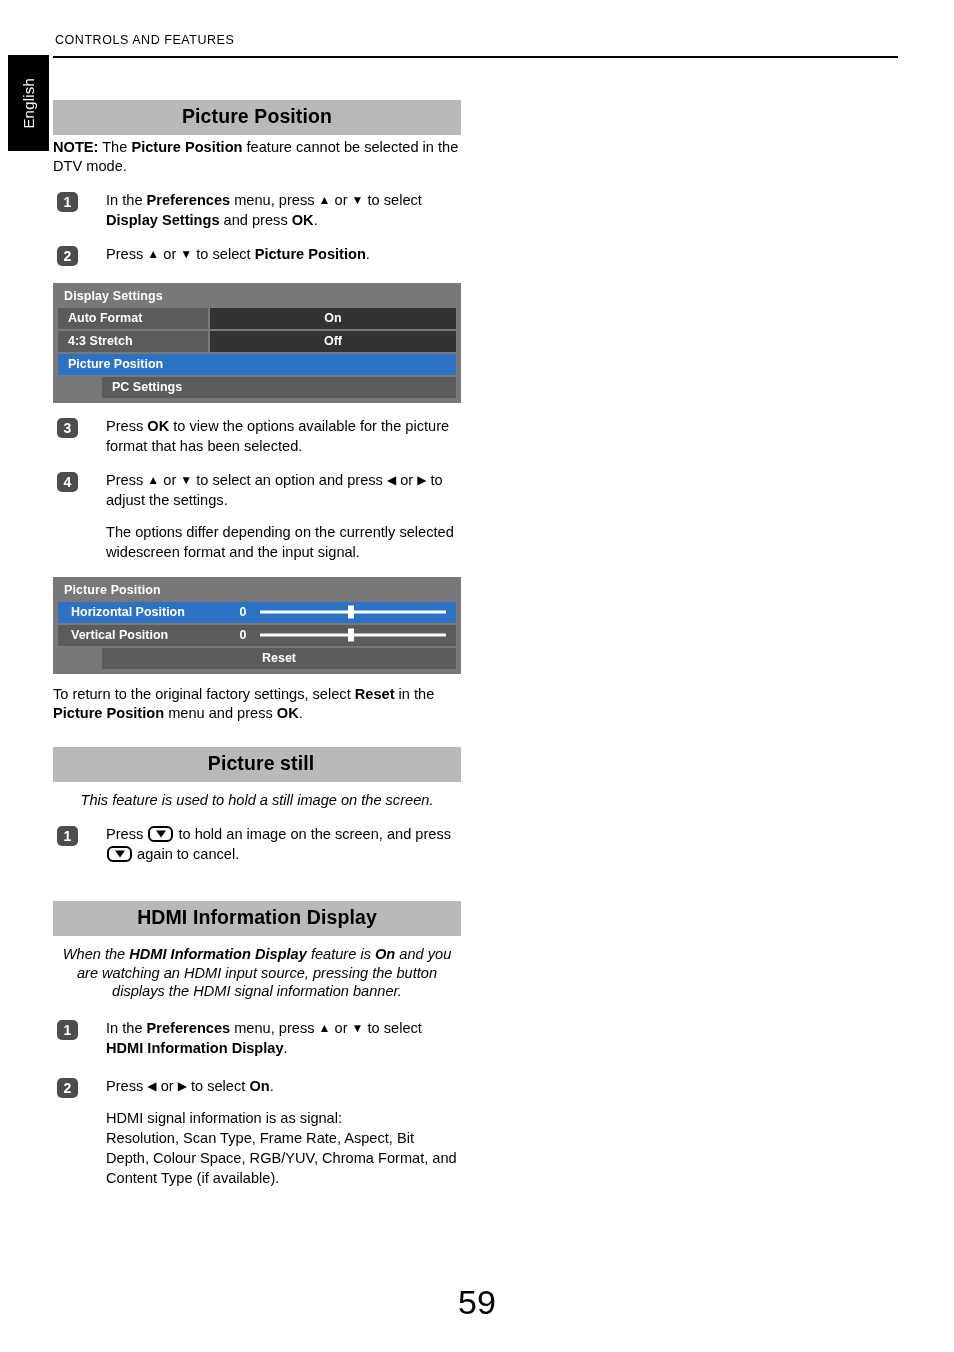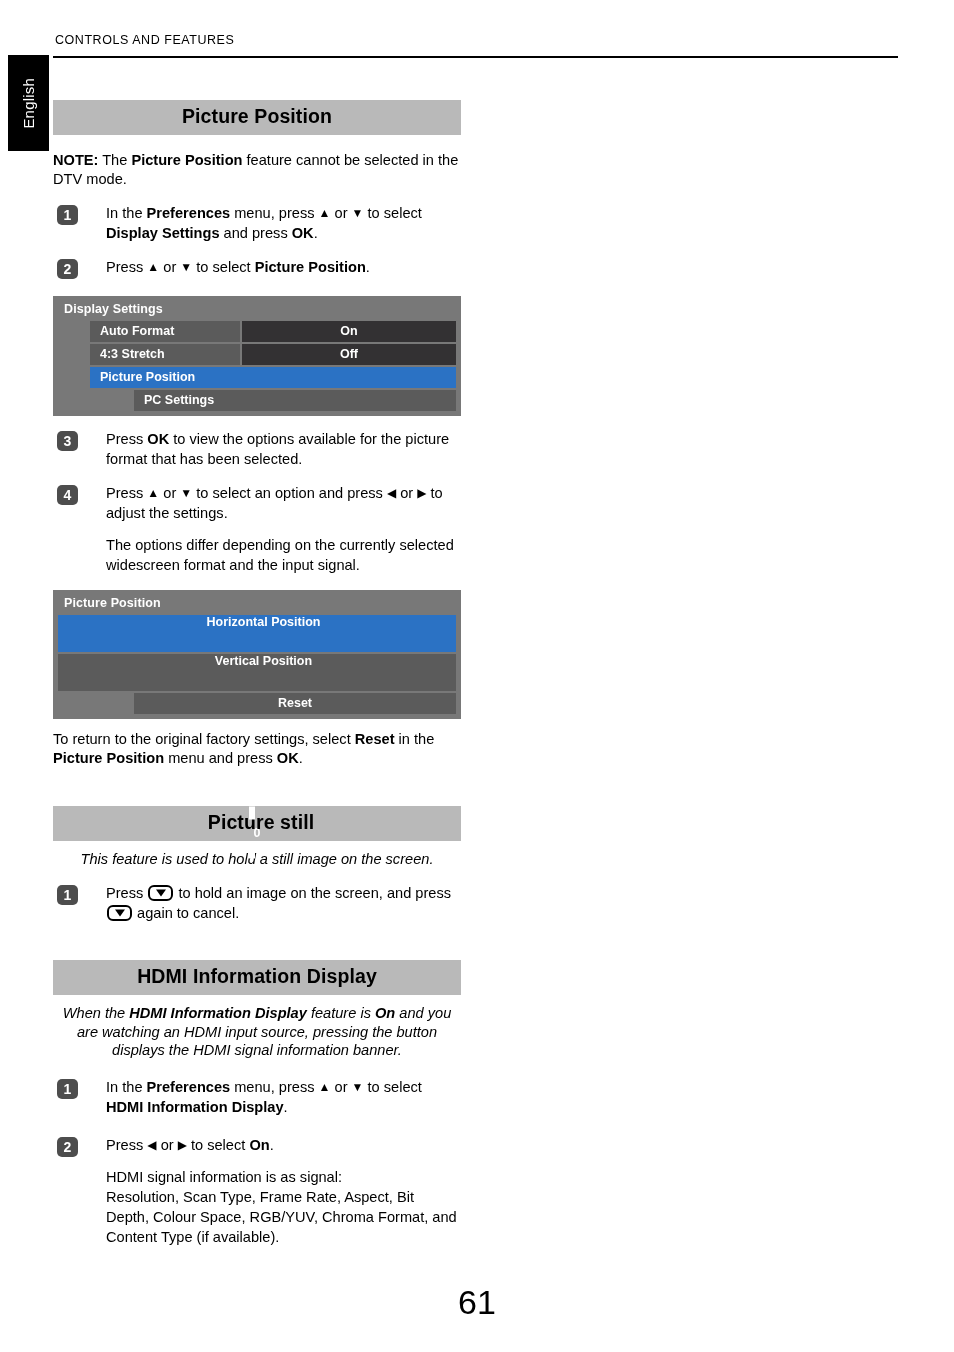--- a/index.html
+++ b/index.html
@@ -75,21 +75,21 @@
     font-style: italic;
     font-size: 14.6px;
     line-height: 1.28;
     text-align: center;
     margin: 9px 1px 0 1px;
   }
 
   .para {
     font-size: 14.6px;
     line-height: 1.33;
-    margin-top: 16px;
+    margin-top: 3px;
   }
   .para b { font-weight: bold; }
 
   
   .step {
     position: relative;
     margin-top: 14px;
     padding-left: 53px;
     min-height: 24px;
   }
@@ -157,21 +157,20 @@
     font-size: 12.5px;
     font-weight: bold;
     padding: 2px 0 5px 6px;
     letter-spacing: 0.1px;
   }
   .osd-row {
     display: flex;
     align-items: stretch;
     height: 21px;
     margin-bottom: 2px;
-    margin-left: 32px;
   }
   .osd-row:last-child { margin-bottom: 0; padding-left: 44px; }
   .osd-label {
     background: #5b5b5b;
     color: #ffffff;
     font-size: 12.5px;
     font-weight: bold;
     display: flex;
     align-items: center;
     padding-left: 10px;
@@ -209,24 +208,23 @@
     display: flex;
     align-items: center;
     justify-content: center;
     flex: 1 1 auto;
   }
 
   
   .srow {
     display: flex;
     align-items: center;
-    height: 37px;
+    height: 21px;
     margin-bottom: 2px;
     background: #5b5b5b;
-    flex-direction: column;
   }
   .srow.sel { background: #2b72c4; }
   .srow .s-label {
     color: #fff;
     font-size: 12.5px;
     font-weight: bold;
     padding-left: 13px;
     flex: 0 0 172px;
   }
   .srow .s-val {
@@ -364,21 +362,21 @@
 
     <div class="osd-row">
       <div class="osd-center">Reset</div>
     </div>
   </div>
 
   <div class="para" style="margin-top:11px;">
     <span>To return to the original factory settings, select </span><b>Reset</b><span> in the </span><b>Picture Position</b><span> menu and press </span><b>OK</b><span>.</span>
   </div>
 
-  <div class="sec-bar" style="margin-top:37px;padding-left:8px;">Picture still</div>
+  <div class="sec-bar" style="margin-top:23px;padding-left:8px;">Picture still</div>
 
   <div class="intro">This feature is used to hold a still image on the screen.</div>
 
   <div class="step" style="margin-top:16px;">
     <div class="badge">1</div>
     <div class="step-text">
       <span>Press </span><span class="keycap"></span><span> to hold an image on the screen, and press </span><span class="keycap"></span><span> again to cancel.</span>
     </div>
   </div>
 
@@ -399,13 +397,13 @@
     <div class="badge">2</div>
     <div class="step-text">
       <span>Press </span><span class="arw">◀</span><span> or </span><span class="arw">▶</span><span> to select </span><b>On</b><span>.</span>
     </div>
     <div class="sub-text">HDMI signal information is as signal:</div>
     <div class="sub-text" style="margin-top:0;">Resolution, Scan Type, Frame Rate, Aspect, Bit Depth, Colour Space, RGB/YUV, Chroma Format, and Content Type (if available).</div>
   </div>
 
 </div>
 
-<div class="pageno">61</div>
+<div class="pageno">59</div>
 
 </body></html>

